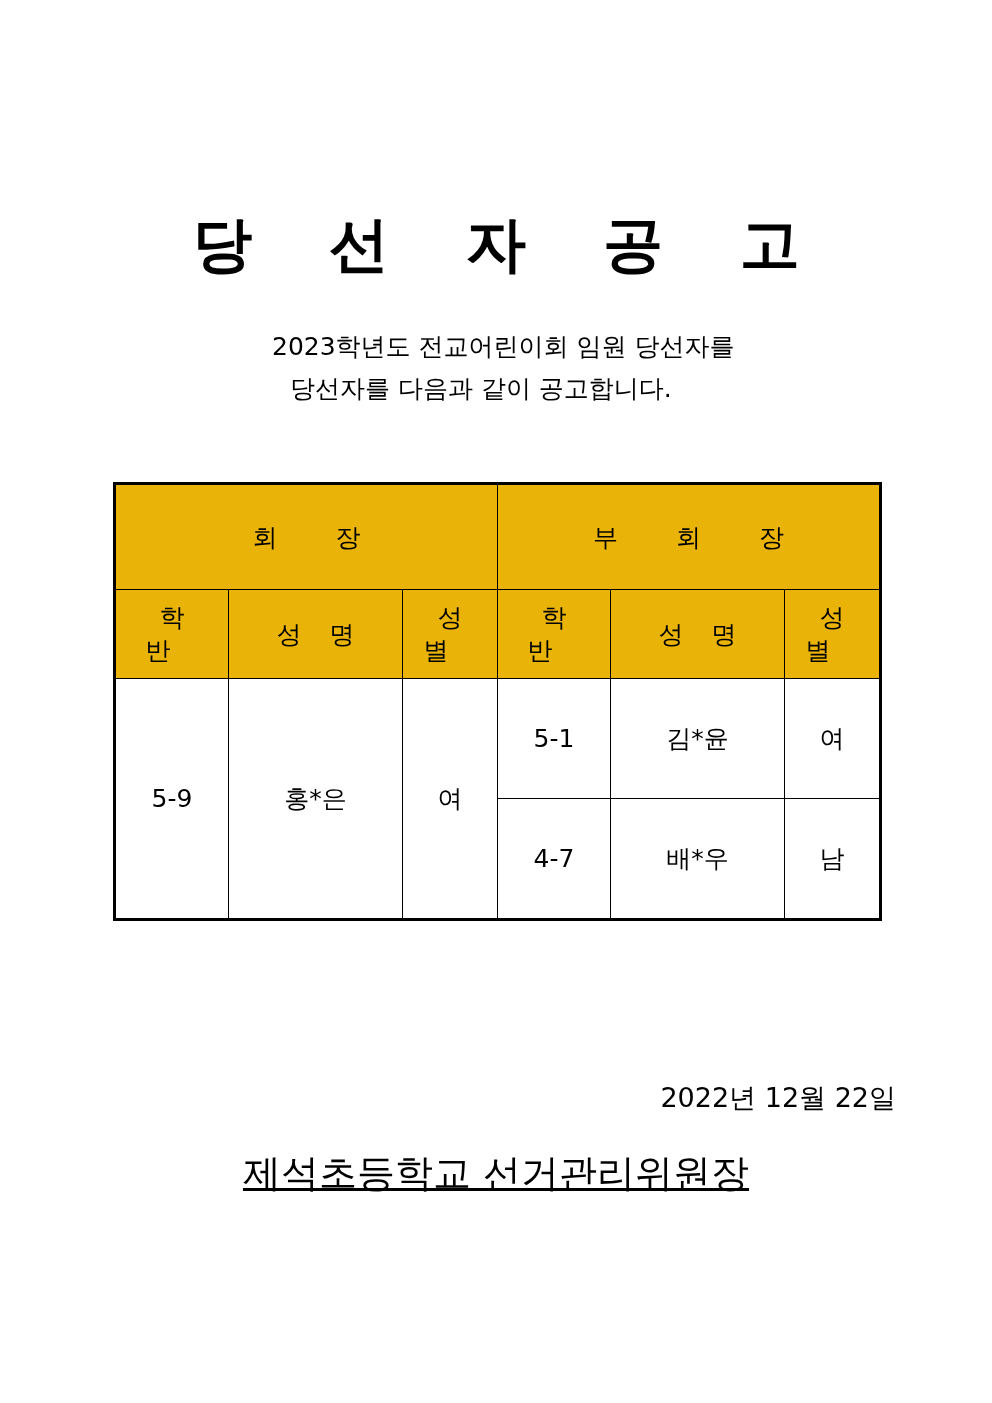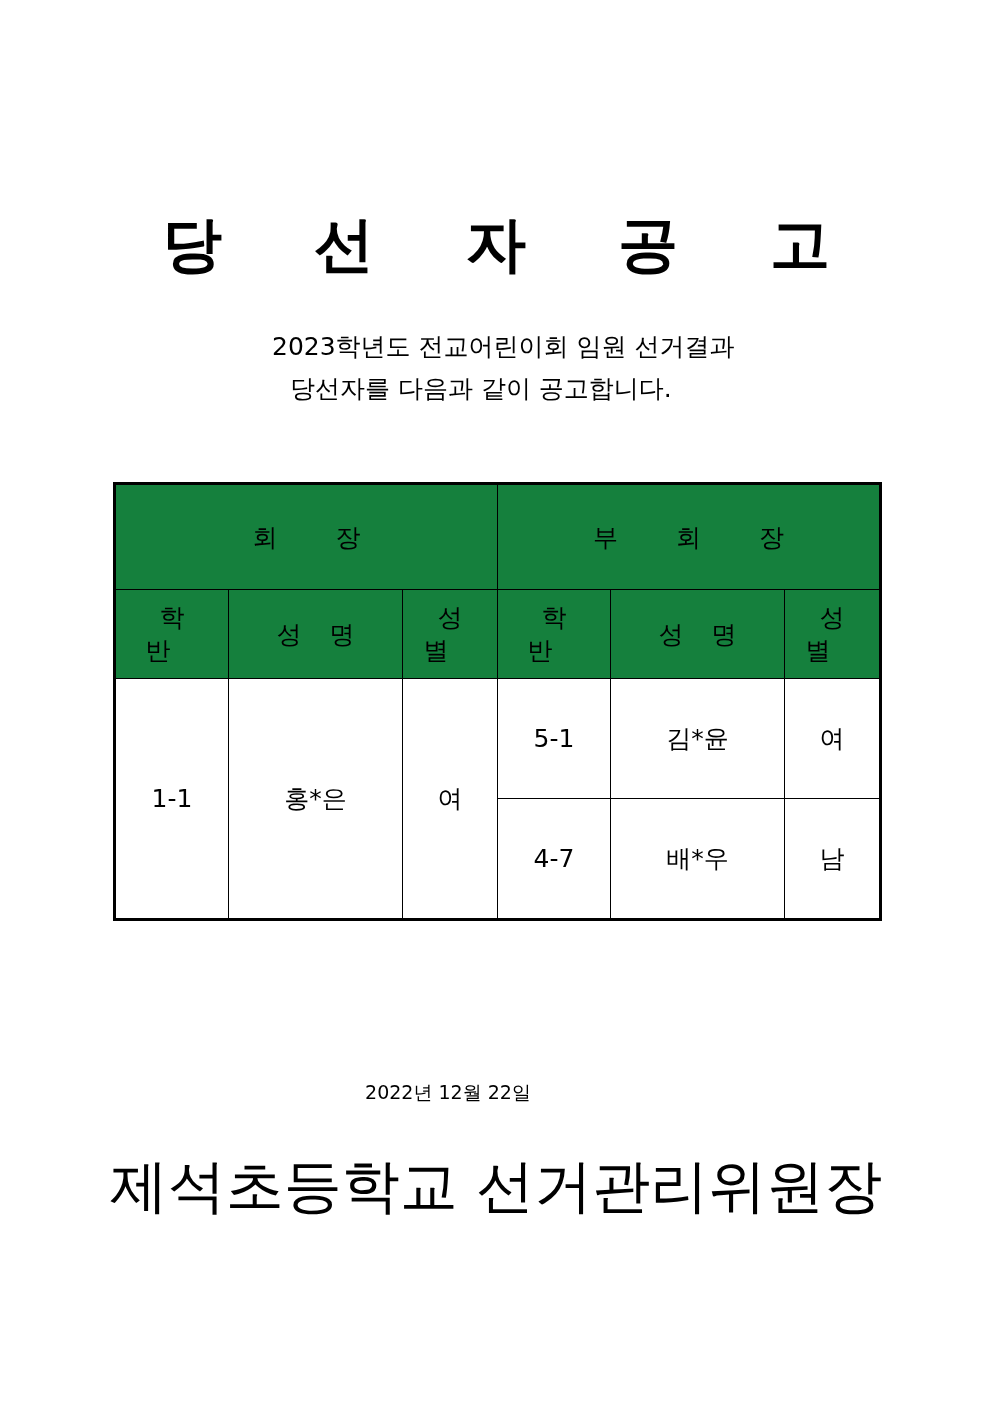--- a/index.html
+++ b/index.html
@@ -1,42 +1,42 @@
 <!DOCTYPE html>
 <html><head>
   <meta charset="utf-8">
   <style>
     html, body { margin: 0; padding: 0; background: #ffffff; }
     body { width: 992px; height: 1403px; position: relative; overflow: hidden;
            font-family: "DejaVu Sans", sans-serif; color: #000; }
     .title { position: absolute; left: 0; width: 992px; top: 205px; text-align: center;
-             font-size: 60px; font-weight: bold; letter-spacing: 28px; padding-left: 28px; box-sizing: border-box; font-family: Liberation Mono, monospace; }
+             font-size: 60px; font-weight: bold; letter-spacing: 28px; padding-left: 28px; box-sizing: border-box; }
     .intro { position: absolute; top: 326px; left: 0; width: 992px; font-size: 25px; line-height: 42px; }
     .intro .l1 { position: absolute; left: 272px; top: 0; white-space: nowrap; }
     .intro .l2 { position: absolute; left: 290px; top: 42px; white-space: nowrap; text-align: right; }
     table.results { position: absolute; left: 113px; top: 482px; width: 766px;
                     border-collapse: collapse; border: 3px solid #000; table-layout: fixed; }
     table.results td { border: 1px solid #000; text-align: center; vertical-align: middle;
                        font-size: 25px; padding: 0; }
-    .hdr td { background: #15803d; }
+    .hdr td { background: #eab308; }
     .row-group td { height: 104px; }
     .row-group td span { letter-spacing: 58px; padding-left: 58px; }
     .row-sub td { height: 88px; border-bottom: 4px double #000; }
     .row-sub td span { letter-spacing: 28px; padding-left: 28px; }
     .row-body td { height: 119px; }
-    .date { position: absolute; top: 1080px; left: 0; width: 896px; text-align: center; font-size: 19px; }
-    .signer { position: absolute; top: 1148px; left: 0; width: 992px; text-align: center; font-size: 58px; }
+    .date { position: absolute; top: 1080px; left: 0; width: 896px; text-align: right; font-size: 27px; }
+    .signer { position: absolute; top: 1148px; left: 0; width: 992px; text-align: center; font-size: 38px; text-decoration: underline; }
   </style>
 </head>
 <body>
 
 <div class="title">당 선 자 공 고</div>
 
 <div class="intro">
-  <div class="l1">2023학년도 전교어린이회 임원 선거결과</div>
+  <div class="l1">2023학년도 전교어린이회 임원 당선자를</div>
   <div class="l2">당선자를 다음과 같이 공고합니다.</div>
 </div>
 
 <table class="results">
   <colgroup>
     <col style="width:114px">
       <col style="width:174px">
       <col style="width:95px">
     <col style="width:113px">
       <col style="width:174px">
@@ -49,21 +49,21 @@
   </tr>
   <tr class="hdr row-sub">
     <td><span>학반</span></td>
     <td><span>성명</span></td>
     <td><span>성별</span></td>
     <td><span>학반</span></td>
     <td><span>성명</span></td>
     <td><span>성별</span></td>
   </tr>
   <tr class="row-body">
-    <td rowspan="2">1-1</td>
+    <td rowspan="2">5-9</td>
     <td rowspan="2">홍*은</td>
     <td rowspan="2">여</td>
     <td>5-1</td>
     <td>김*윤</td>
     <td>여</td>
   </tr>
   <tr class="row-body">
     <td>4-7</td>
     <td>배*우</td>
     <td>남</td>

